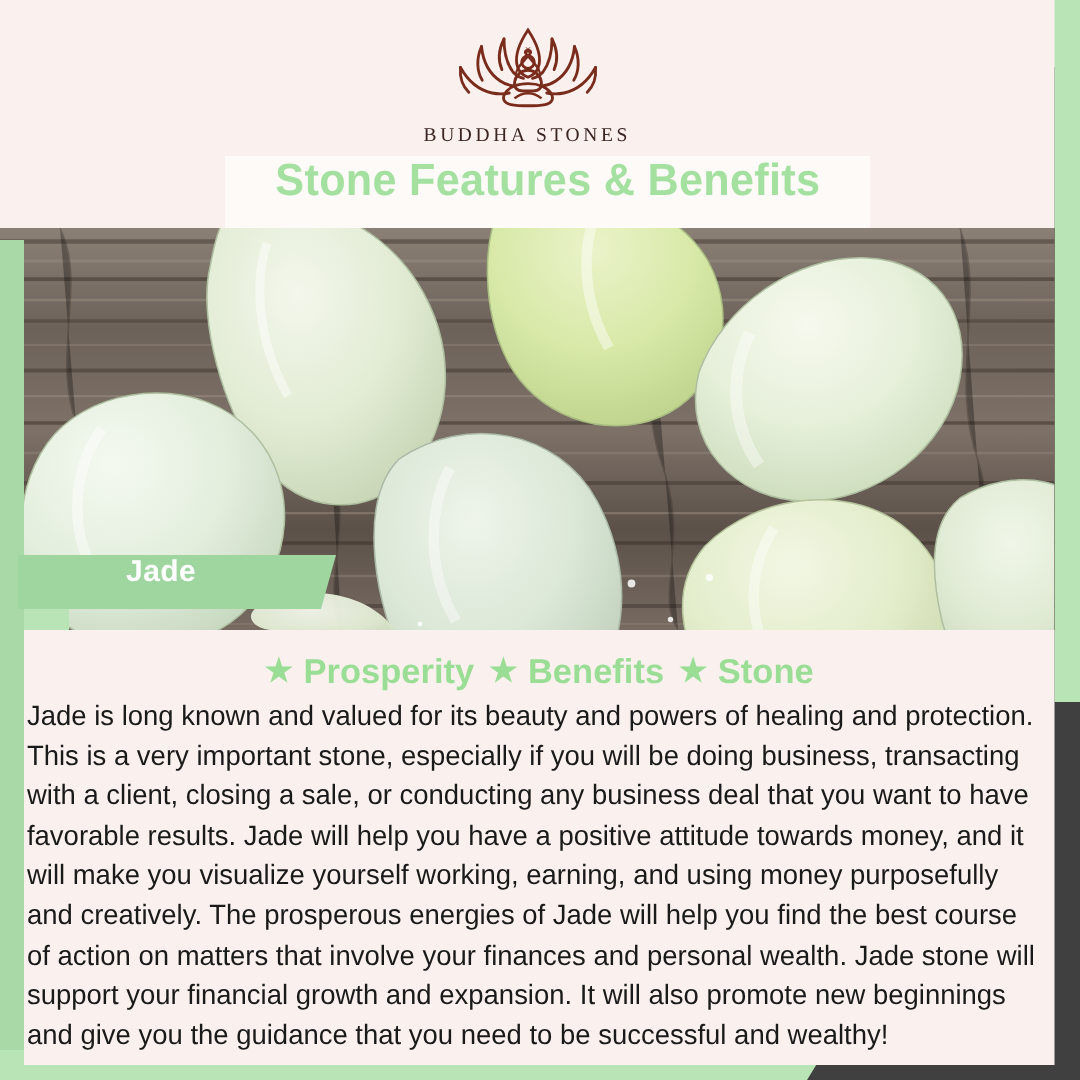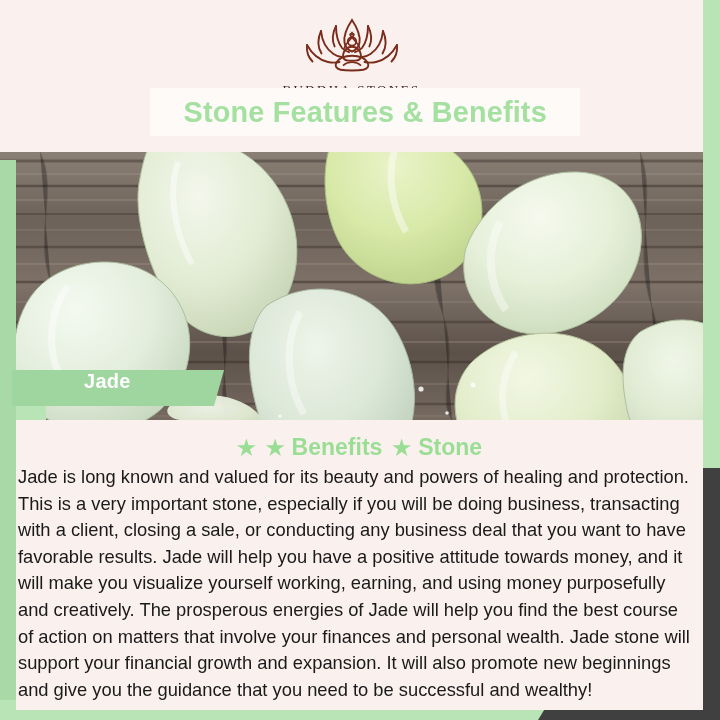--- a/index.html
+++ b/index.html
@@ -48,23 +48,23 @@
     display:flex;flex-direction:column;align-items:center;
   }
   .logo-mark{width:108px;height:66px;display:block;}
   .logo-text{
     margin-top:2px;
     font-family:"Liberation Serif", serif;
     font-size:13px;letter-spacing:2.4px;
     color:#3a2420;font-weight:400;white-space:nowrap;
   }
   .title-panel{
-    position:absolute;left:150px;top:88px;width:430px;height:48px;
+    position:absolute;left:150px;top:104px;width:430px;height:48px;
     background:#fdfaf8;z-index:3;
-    display:flex;align-items:center;justify-content:center;
+    display:flex;align-items:flex-start;justify-content:center;
   }
   .title-text{
     font-family:"Liberation Sans Narrow","Liberation Sans", sans-serif;
     font-size:30px;font-weight:bold;color:#a4e0a0;
     letter-spacing:.2px;white-space:nowrap;
     transform:scaleX(.96);
   }
 
   
   .photo{
@@ -285,20 +285,21 @@
   </div>
 
   <div class="jade-band">
     <span class="jade-label">Jade</span>
   </div>
 
   <div class="body-block">
     <div class="keywords">
       <span class="kw">
         <span class="star">★</span>
+        <span>Prosperity</span>
       </span>
       <span class="kw">
         <span class="star">★</span>
         <span>Benefits</span>
       </span>
       <span class="kw">
         <span class="star">★</span>
         <span>Stone</span>
       </span>
     </div>

